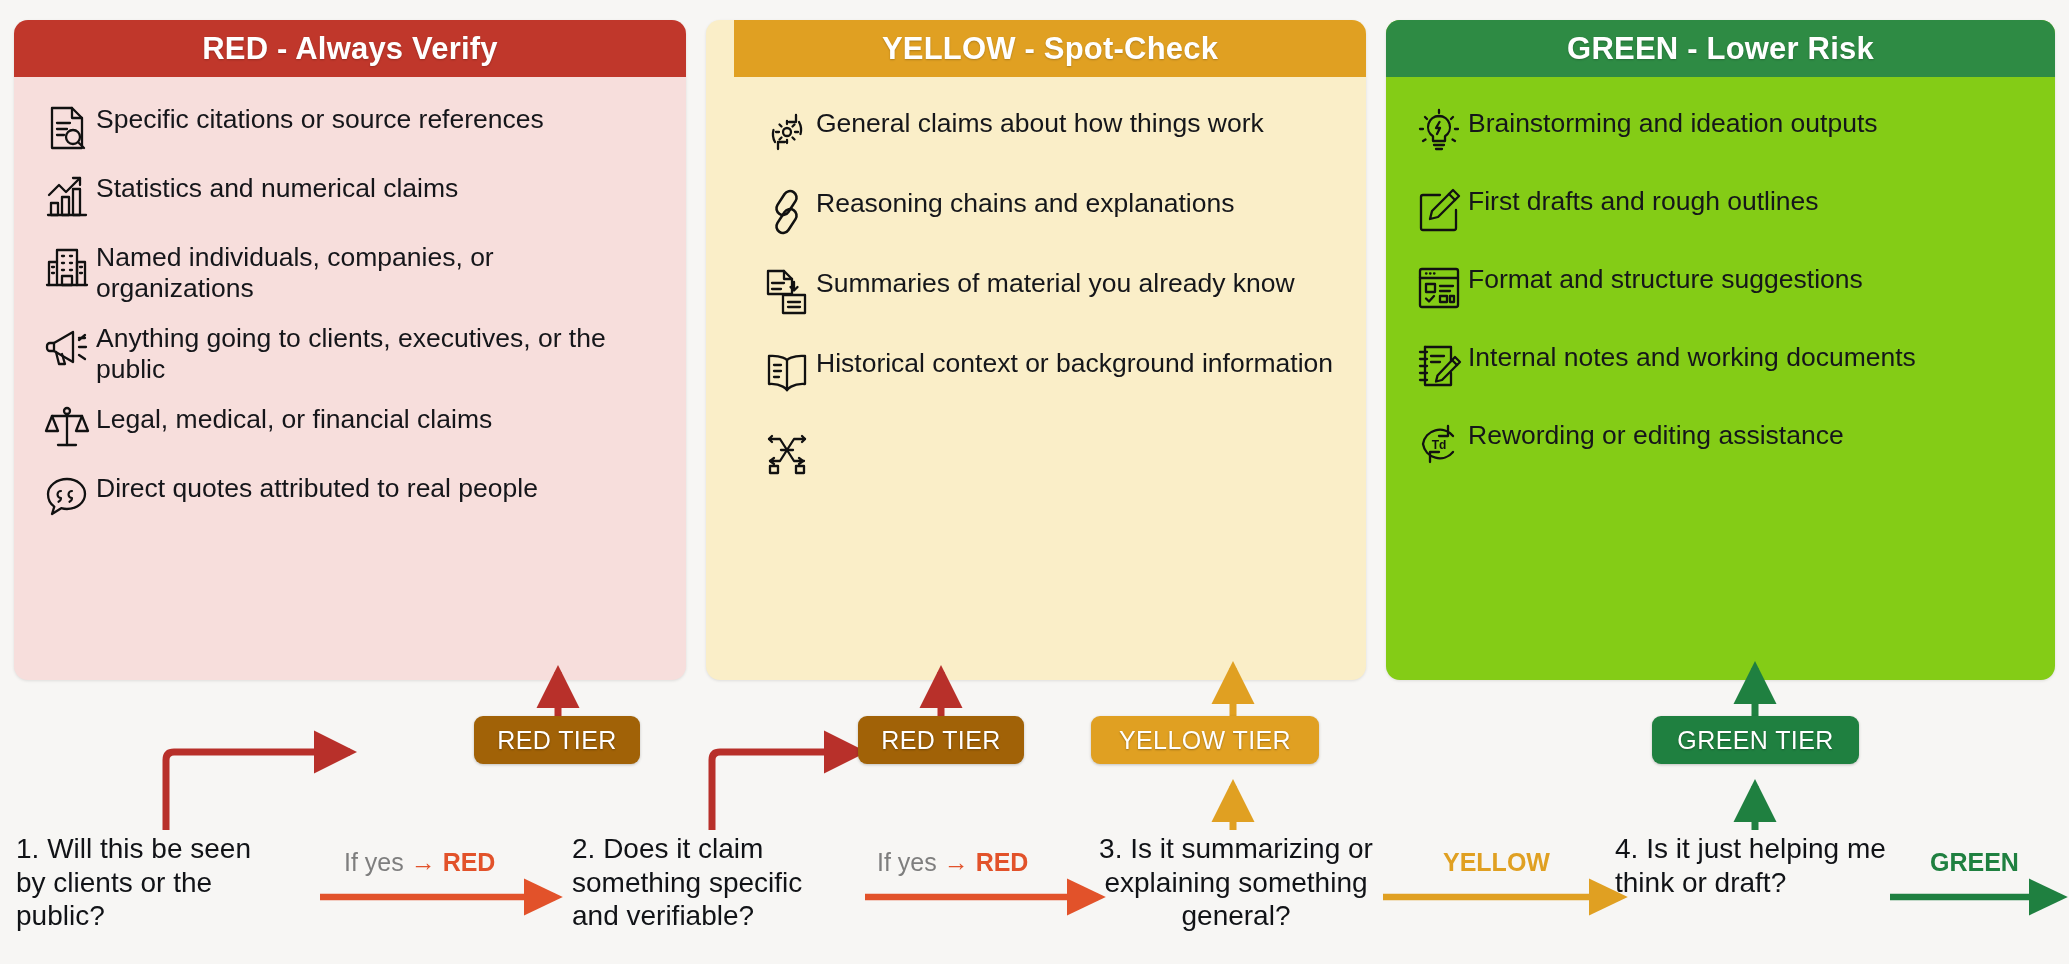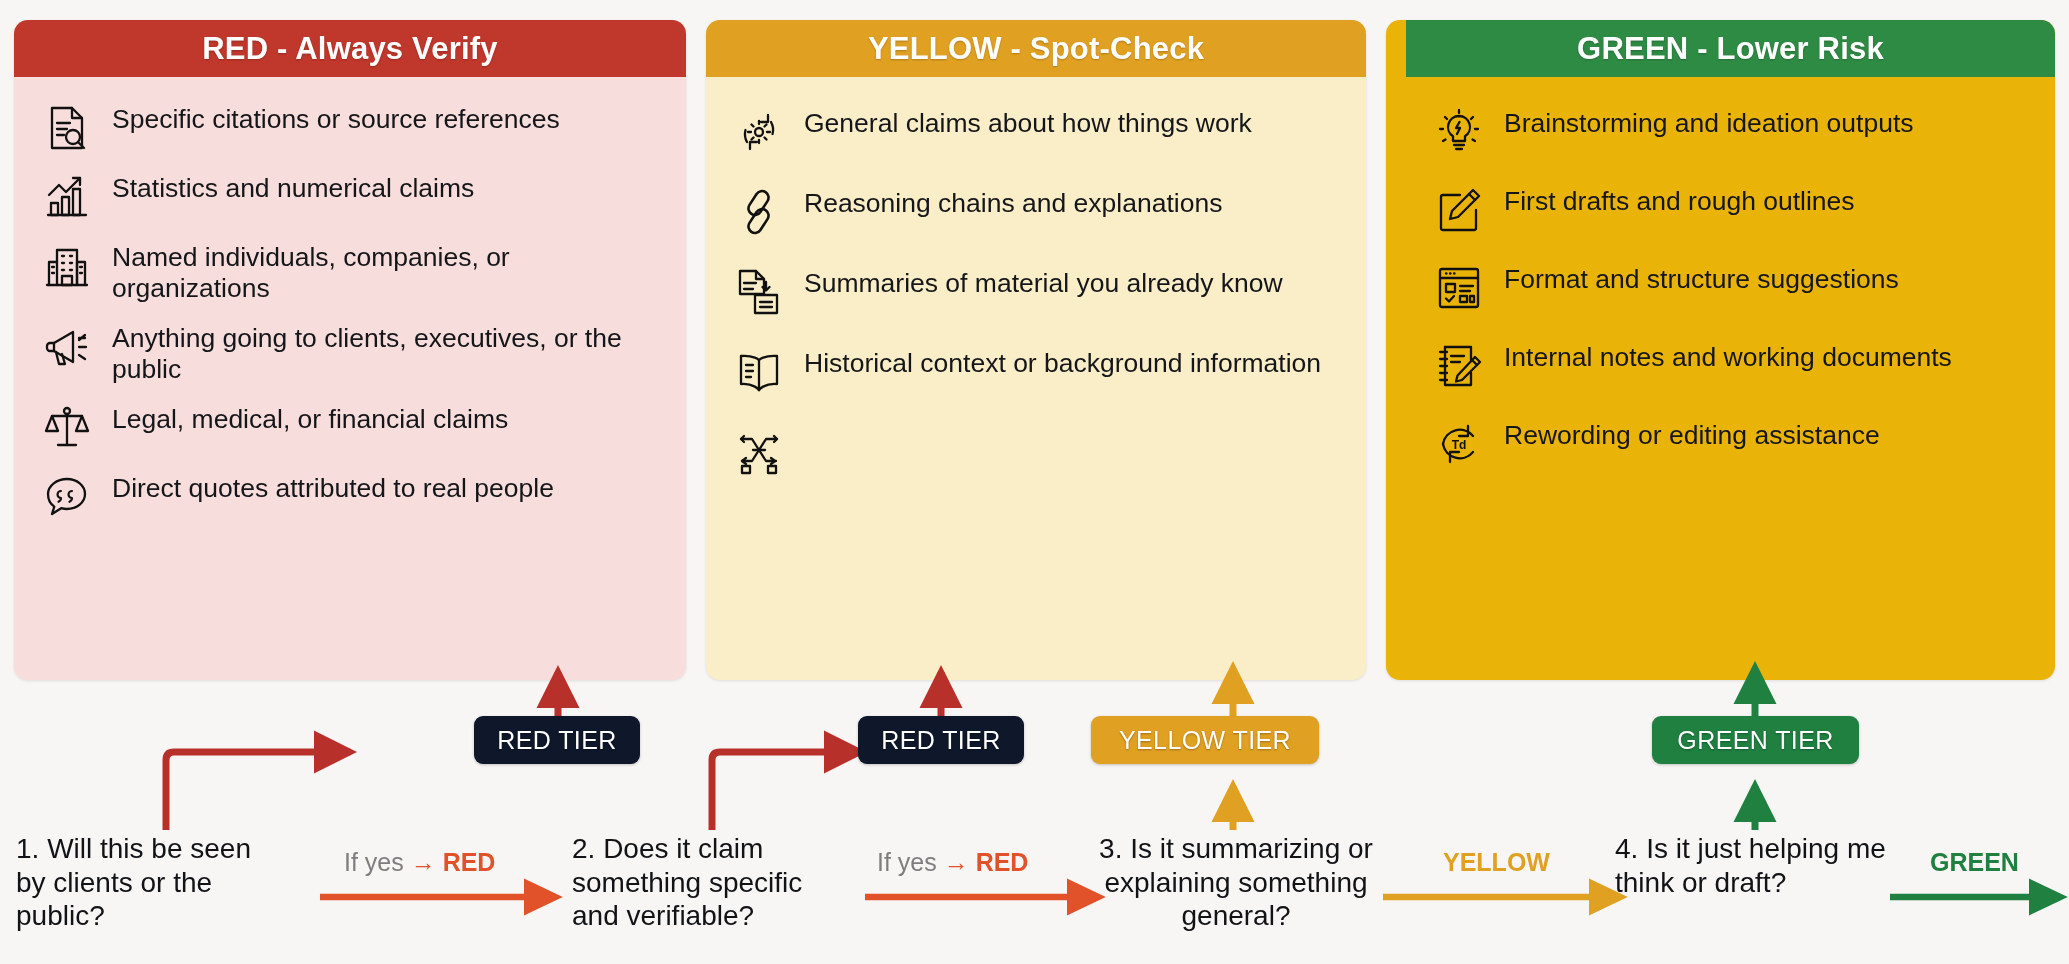--- a/index.html
+++ b/index.html
@@ -22,22 +22,22 @@
   
   .card {
     position: absolute;
     top: 20px;
     height: 660px;
     border-radius: 14px;
     overflow: hidden;
     box-shadow: 0 1px 3px rgba(0,0,0,0.10);
   }
   .card-red    { left: 14px;   width: 672px; background: #f7dedc; }
-  .card-yellow { left: 706px;  width: 660px; background: #faeec8; }
-  .card-green  { left: 1386px; width: 669px; background: #eab308; padding-left: 20px; }
+  .card-yellow { left: 706px;  width: 660px; background: #faeec8; padding-left: 28px; }
+  .card-green  { left: 1386px; width: 669px; background: #84cc16; }
 
   .card-head {
     height: 57px;
     display: flex;
     align-items: center;
     justify-content: center;
     color: #ffffff;
     font-size: 31px;
     font-weight: bold;
     letter-spacing: 0.2px;
@@ -52,21 +52,21 @@
     display: flex;
     flex-direction: column;
   }
   .card-red    .card-body { gap: 16px; }
   .card-yellow .card-body { gap: 27px; padding-top: 28px; }
   .card-green  .card-body { gap: 25px; padding-top: 28px; }
 
   .item {
     display: flex;
     align-items: flex-start;
-    gap: 18px;
+    gap: 2px;
   }
   .item-icon {
     flex: 0 0 54px;
     width: 54px;
     height: 52px;
     display: flex;
     align-items: center;
     justify-content: center;
     margin-top: 1px;
   }
@@ -87,21 +87,21 @@
     display: flex;
     align-items: center;
     justify-content: center;
     color: #fff;
     font-size: 25px;
     font-weight: 500;
     letter-spacing: 0.4px;
     text-shadow: 0 1px 2px rgba(0,0,0,0.3);
     box-shadow: 0 1px 3px rgba(0,0,0,0.22);
   }
-  .tier-red    { background: #0f172a; border-radius: 9px; }
+  .tier-red    { background: #a16207; border-radius: 9px; }
   .tier-yellow { background: #e0a022; }
   .tier-green  { background: #1f8040; }
 
   
   #wires {
     position: absolute;
     left: 0; top: 0;
     width: 2069px; height: 964px;
     pointer-events: none;
   }

